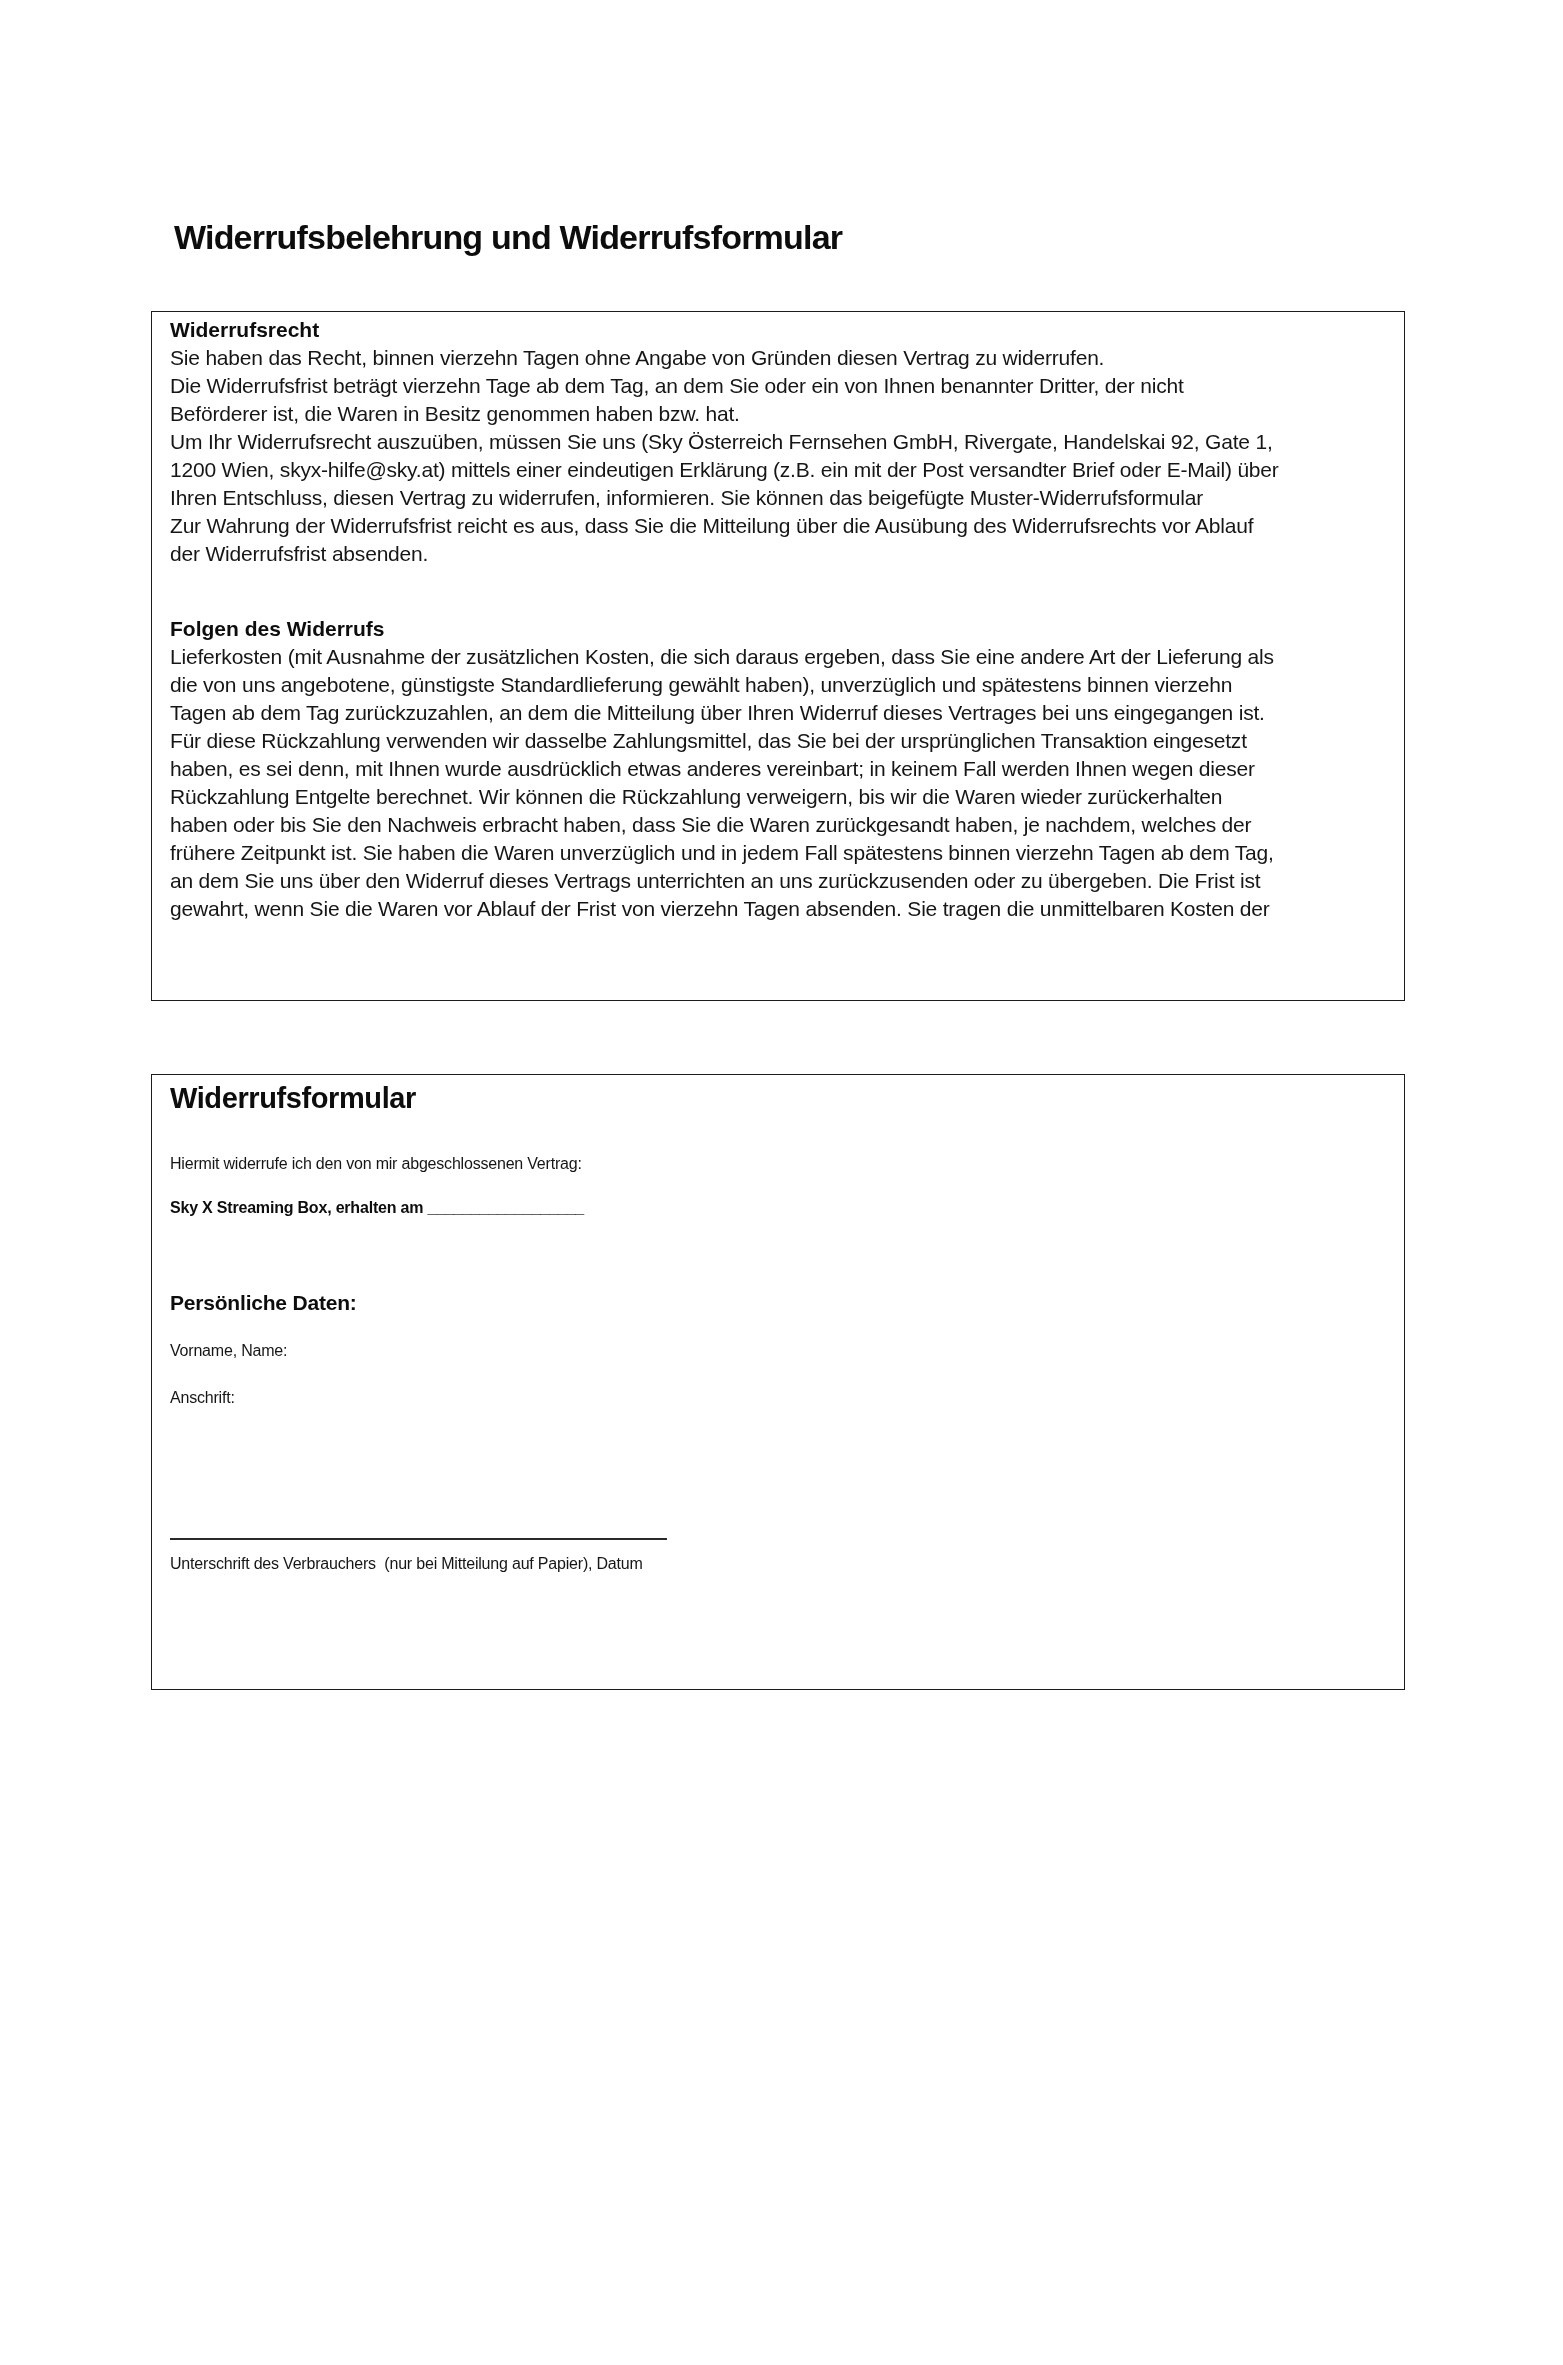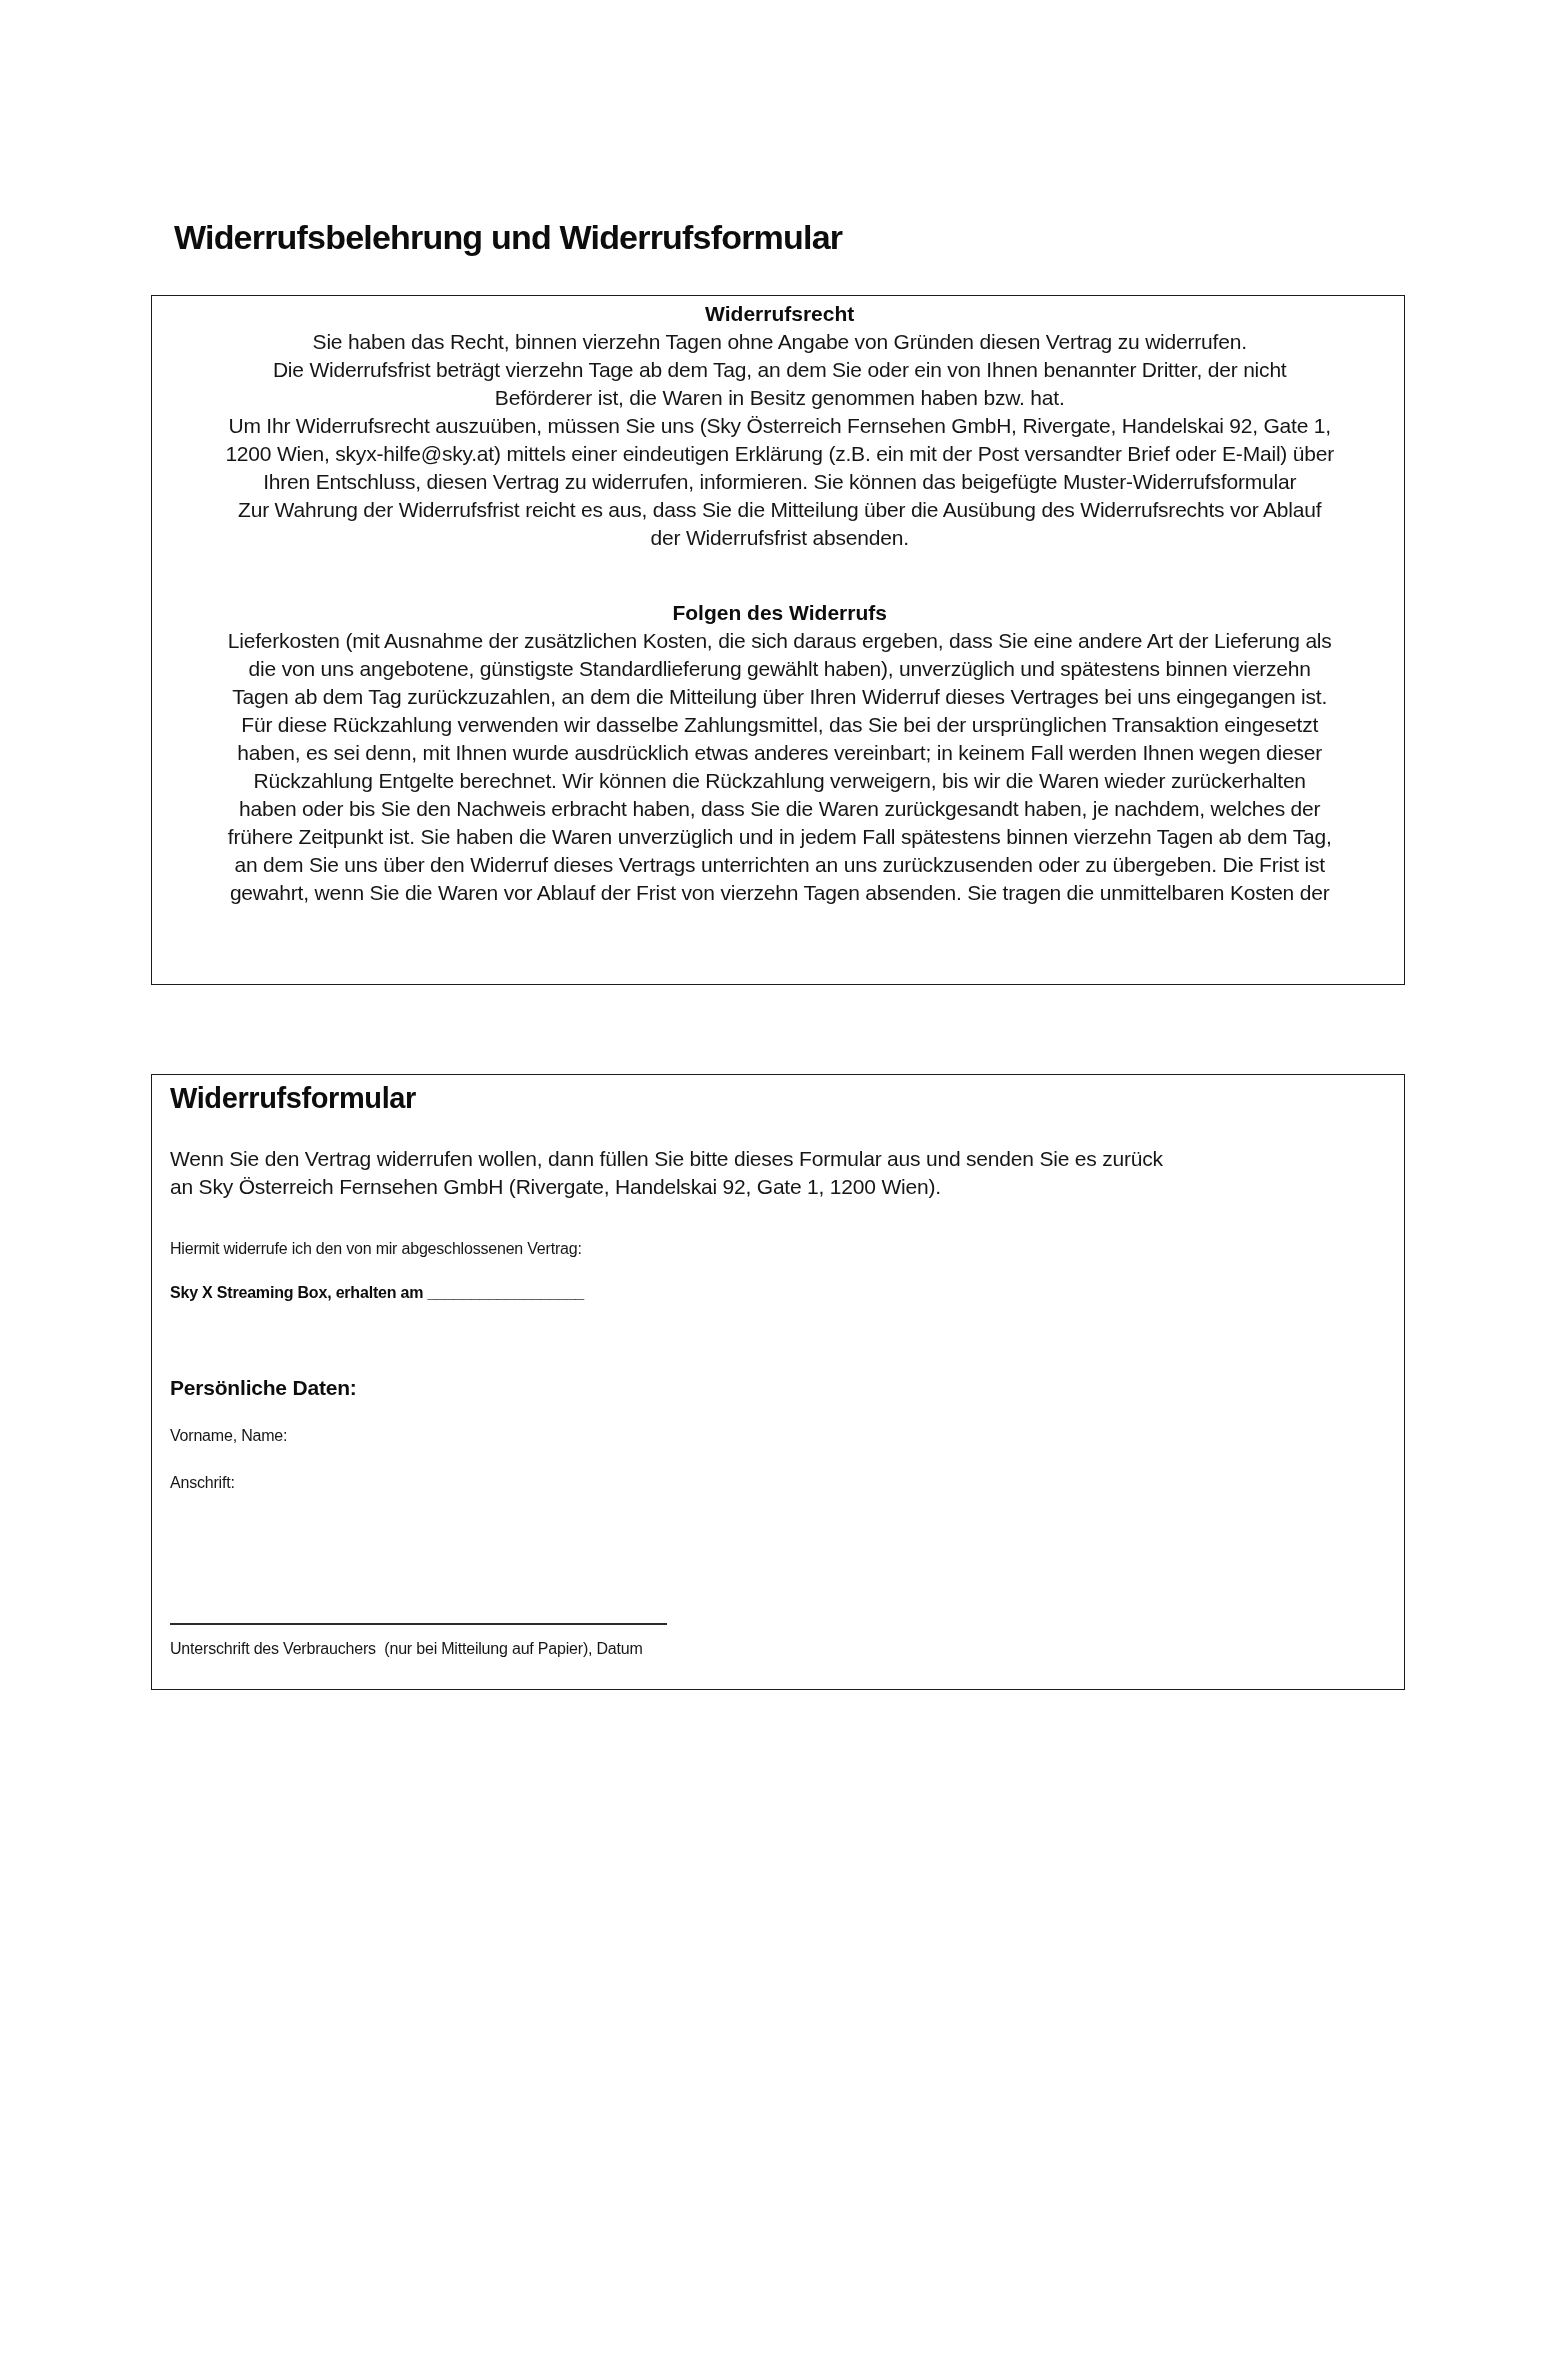--- a/index.html
+++ b/index.html
@@ -28,24 +28,23 @@
   }
   .box {
     position: absolute;
     left: 151px;
     width: 1254px;
     border: 1.6px solid #1c1c1c;
     box-sizing: border-box;
     background: #ffffff;
   }
   .box-notice {
-    top: 295px;
+    top: 311px;
     height: 690px;
     padding: 4.1px 14.6px 0 18px;
-    text-align: center;
   }
   .box-form {
     top: 1074px;
     height: 616px;
     padding: 4.9px 14.6px 0 18px;
   }
   .sec-heading {
     font-size: 21px;
     font-weight: bold;
     line-height: 28px;
@@ -132,24 +131,20 @@
       <div class="ln">Rückzahlung Entgelte berechnet. Wir können die Rückzahlung verweigern, bis wir die Waren wieder zurückerhalten</div>
       <div class="ln">haben oder bis Sie den Nachweis erbracht haben, dass Sie die Waren zurückgesandt haben, je nachdem, welches der</div>
       <div class="ln">frühere Zeitpunkt ist. Sie haben die Waren unverzüglich und in jedem Fall spätestens binnen vierzehn Tagen ab dem Tag,</div>
       <div class="ln">an dem Sie uns über den Widerruf dieses Vertrags unterrichten an uns zurückzusenden oder zu übergeben. Die Frist ist</div>
       <div class="ln">gewahrt, wenn Sie die Waren vor Ablauf der Frist von vierzehn Tagen absenden. Sie tragen die unmittelbaren Kosten der</div>
     </div>
 </section>
 
 <section class="box box-form">
   <h2 class="form-heading">Widerrufsformular</h2>
-  <div class="body-lines form-intro">
-      <div class="ln">Wenn Sie den Vertrag widerrufen wollen, dann füllen Sie bitte dieses Formular aus und senden Sie es zurück</div>
-      <div class="ln">an Sky Österreich Fernsehen GmbH (Rivergate, Handelskai 92, Gate 1, 1200 Wien).</div>
-    </div>
   <p class="form-line form-declaration">Hiermit widerrufe ich den von mir abgeschlossenen Vertrag:</p>
   <p class="form-line product-line">Sky X Streaming Box, erhalten am __________________</p>
   <p class="form-line personal-heading">Persönliche Daten:</p>
   <p class="form-line name-label">Vorname, Name:</p>
   <p class="form-line address-label">Anschrift:</p>
   <div class="sig-line"></div>
   <p class="form-line sig-caption">Unterschrift des Verbrauchers  (nur bei Mitteilung auf Papier), Datum</p>
 </section>
 
 

